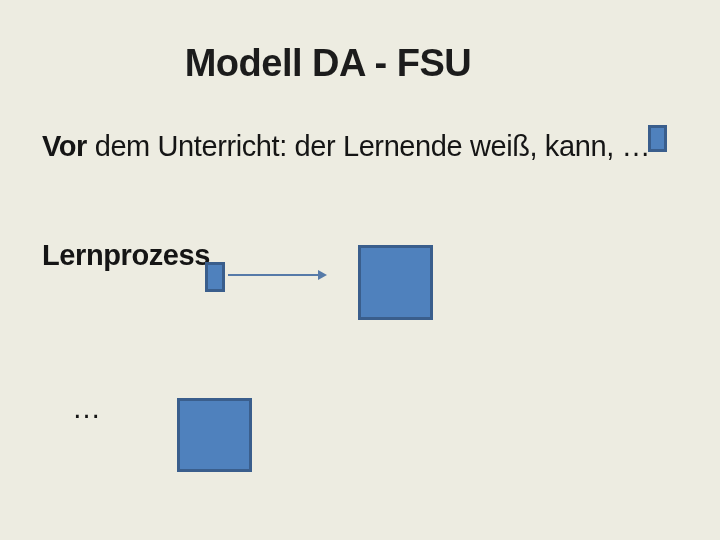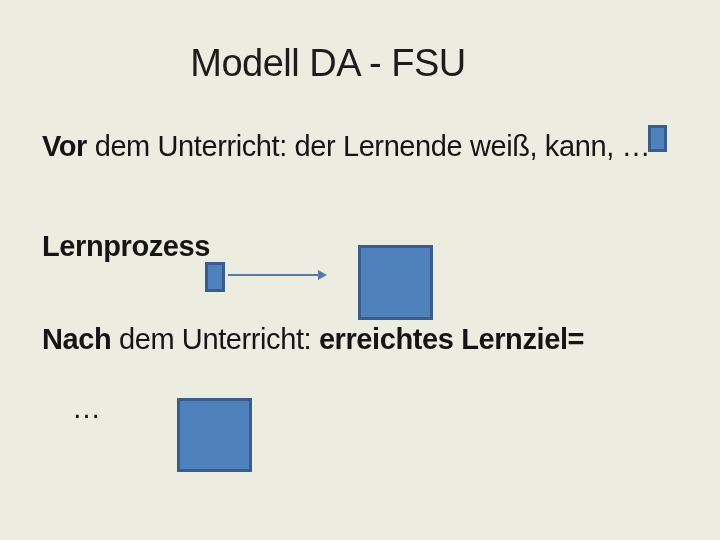--- a/index.html
+++ b/index.html
@@ -16,35 +16,35 @@
     color: #151515;
   }
   .title {
     position: absolute;
     top: 42px;
     left: 0;
     width: 656px;
     margin: 0;
     text-align: center;
     font-size: 38px;
-    font-weight: 400;
+    font-weight: 700;
     color: #1c1c1c;
     letter-spacing: -0.5px;
   }
   .line {
     position: absolute;
     margin: 0;
     font-size: 29px;
     line-height: 34px;
     letter-spacing: -0.4px;
     white-space: nowrap;
   }
   .b { font-weight: 700; }
   .p1 { left: 42px; top: 129px; text-align: center; }
-  .lp { left: 42px; top: 229px; font-weight: 700; text-align: center; }
+  .lp { left: 42px; top: 238px; font-weight: 700; text-align: center; }
   .n1 { left: 42px; top: 322px; }
   .n2 { left: 72px; top: 357px; }
   .n3 { left: 72px; top: 391px; }
 
   .sq {
     position: absolute;
     box-sizing: border-box;
     background: #4F81BD;
     border: 3px solid #3A5E8C;
   }
@@ -94,20 +94,19 @@
 
   <div class="sq sq-start"></div>
 
   <div class="arrow">
     <div class="arrow-line"></div>
     <div class="arrow-head"></div>
   </div>
 
   <div class="sq sq-large"></div>
 
-  <p class="line n1"><span class="b">Nach</span><span> dem Unterricht: </span><span class="b">erreichtes Lernziel=</span></p>
 
 
   <p class="line n3">…</p>
 
   <div class="sq sq-bottom"></div>
 
 </div>
 
 </body></html>

